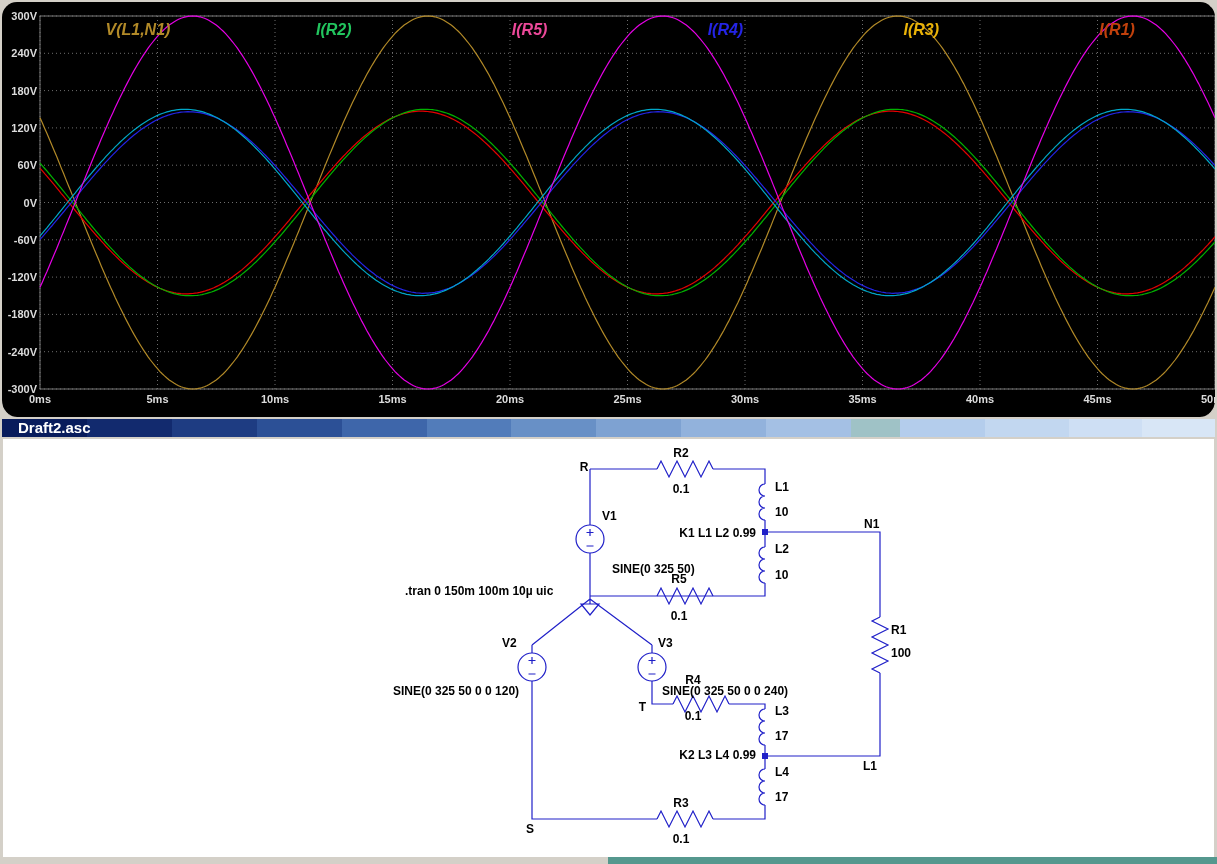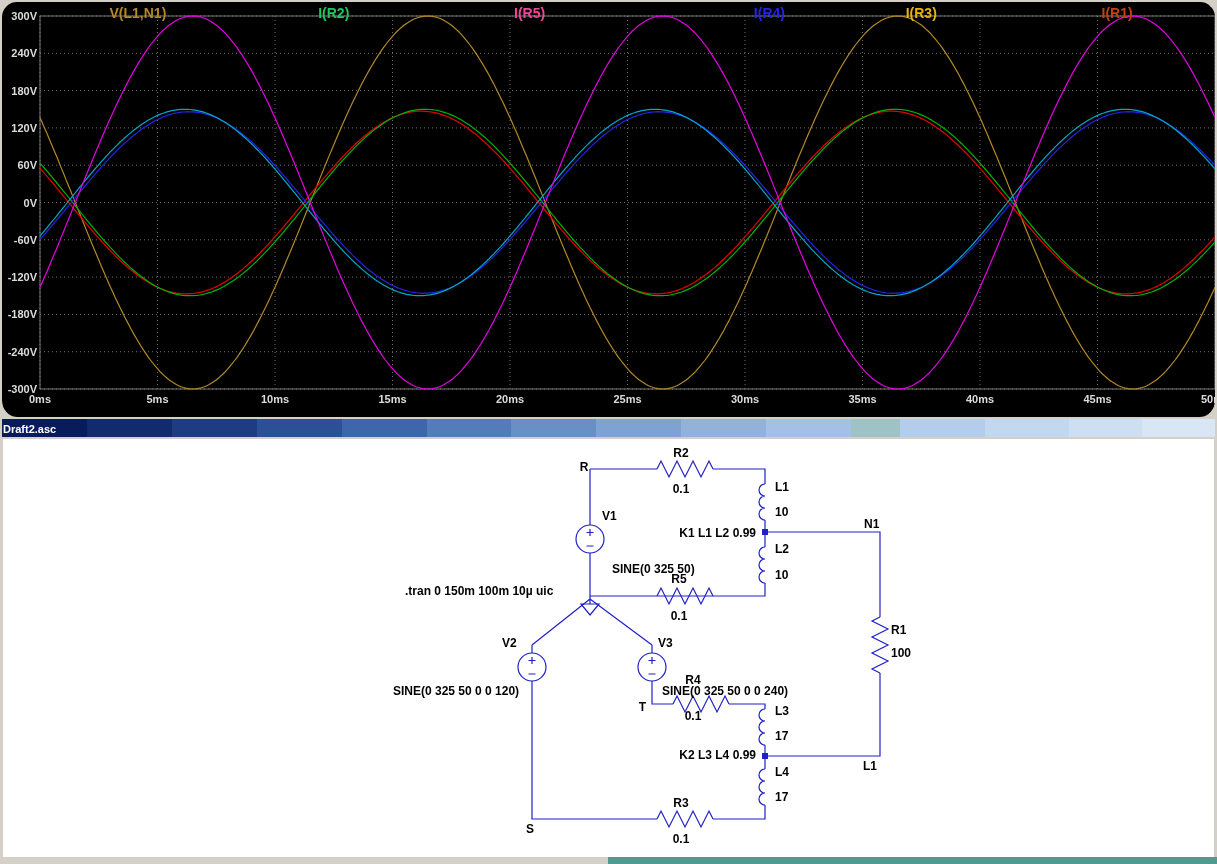--- a/index.html
+++ b/index.html
@@ -9,38 +9,38 @@
   }
   
   .plot-panel{
     position:absolute;left:0;top:0;width:1217px;height:417px;
     background:#000;box-sizing:border-box;
     border-left:2px solid #d4d0c8;border-top:2px solid #d4d0c8;border-right:2px solid #d4d0c8;border-radius:17px;
   }
   #plot-svg{position:absolute;left:0;top:0;display:block}
   #legend{position:absolute;left:0;top:0;width:100%;height:20px}
   .legend-label{
-    position:absolute;top:3px;transform:translateX(-50%);
-    font-size:14px;font-weight:bold;white-space:nowrap;cursor:default;
+    position:absolute;top:19px;transform:translateX(-50%);
+    font-size:16px;font-weight:bold;white-space:nowrap;cursor:default;font-style:italic;
   }
   .grid{stroke:#6e6e6e;stroke-width:1;stroke-dasharray:1 3}
   .plot-border{fill:none;stroke:#787878;stroke-width:1}
   .ylab,.xlab{fill:#dcdcdc;font-size:11px;font-weight:bold;font-family:"Liberation Sans",sans-serif}
   
   .titlebar{
     position:absolute;left:2px;top:419px;width:1213px;height:18px;
     background:linear-gradient(90deg,
       #081c5c 0%,#081c5c 7%,#122a6e 7%,#122a6e 14%,#1e3c82 14%,#1e3c82 21%,
       #2c5096 21%,#2c5096 28%,#3e66aa 28%,#3e66aa 35%,#527cba 35%,#527cba 42%,
       #6890c6 42%,#6890c6 49%,#7ea2d2 49%,#7ea2d2 56%,#92b2dc 56%,#92b2dc 63%,
       #a4c0e4 63%,#a4c0e4 70%,#9fc2c6 70%,#9fc2c6 74%,#b4cdec 74%,#b4cdec 81%,
       #c2d7f0 81%,#c2d7f0 88%,#cedff4 88%,#cedff4 94%,#d8e6f6 94%,#d8e6f6 100%);
   }
   .titlebar .title-text{
-    color:#ffffff;font-size:11px;font-weight:bold;line-height:18px;margin-left:1px;
+    color:#ffffff;font-size:15px;font-weight:bold;line-height:18px;margin-left:16px;
     white-space:nowrap;display:inline-block;
   }
   
   .schematic{
     position:absolute;left:0;top:439px;width:1217px;height:418px;
     background:#ffffff;box-sizing:border-box;
     border-left:3px solid #d4d0c8;border-right:3px solid #d4d0c8;
   }
   #schem-svg{display:block}
   .schem-text{fill:#000;font-size:12px;font-weight:bold;font-family:"Liberation Sans",sans-serif}
@@ -105,21 +105,21 @@
       <polyline points="38.0,166.3 40.4,168.9 42.7,171.7 45.1,174.4 47.4,177.2 49.8,179.9 52.1,182.7 54.5,185.6 56.8,188.4 59.1,191.3 61.5,194.1 63.8,197.0 66.2,199.9 68.6,202.7 70.9,205.6 73.3,208.5 75.6,211.3 78.0,214.2 80.3,217.0 82.7,219.8 85.0,222.6 87.4,225.4 89.7,228.1 92.1,230.9 94.4,233.5 96.8,236.2 99.1,238.8 101.5,241.4 103.8,244.0 106.2,246.5 108.5,248.9 110.9,251.3 113.2,253.7 115.6,256.0 117.9,258.3 120.3,260.5 122.6,262.6 125.0,264.7 127.3,266.7 129.7,268.6 132.0,270.5 134.4,272.3 136.7,274.1 139.1,275.7 141.4,277.3 143.8,278.8 146.1,280.3 148.4,281.6 150.8,282.9 153.1,284.1 155.5,285.2 157.8,286.3 160.2,287.2 162.5,288.1 164.9,288.9 167.2,289.5 169.6,290.1 171.9,290.7 174.3,291.1 176.6,291.4 179.0,291.7 181.3,291.8 183.7,291.9 186.0,291.9 188.4,291.7 190.7,291.5 193.1,291.2 195.4,290.9 197.8,290.4 200.1,289.8 202.5,289.2 204.8,288.4 207.2,287.6 209.5,286.7 211.9,285.7 214.2,284.6 216.6,283.5 218.9,282.2 221.3,280.9 223.6,279.5 226.0,278.0 228.3,276.4 230.7,274.8 233.0,273.1 235.4,271.3 237.7,269.5 240.1,267.6 242.4,265.6 244.8,263.5 247.1,261.4 249.5,259.2 251.8,257.0 254.2,254.7 256.5,252.4 258.9,250.0 261.2,247.6 263.6,245.1 265.9,242.6 268.3,240.0 270.6,237.4 273.0,234.7 275.3,232.1 277.7,229.3 280.0,226.6 282.4,223.8 284.7,221.1 287.1,218.3 289.4,215.4 291.8,212.6 294.1,209.7 296.5,206.9 298.8,204.0 301.2,201.1 303.5,198.3 305.9,195.4 308.2,192.5 310.6,189.7 312.9,186.8 315.3,184.0 317.6,181.2 320.0,178.4 322.3,175.6 324.7,172.9 327.0,170.1 329.4,167.5 331.7,164.8 334.1,162.2 336.4,159.6 338.8,157.0 341.1,154.5 343.5,152.1 345.8,149.7 348.2,147.3 350.5,145.0 352.9,142.7 355.2,140.5 357.6,138.4 359.9,136.3 362.3,134.3 364.6,132.4 367.0,130.5 369.3,128.7 371.7,126.9 374.0,125.3 376.4,123.7 378.7,122.2 381.1,120.7 383.4,119.4 385.8,118.1 388.1,116.9 390.5,115.8 392.8,114.7 395.2,113.8 397.5,112.9 399.9,112.1 402.2,111.5 404.6,110.9 406.9,110.3 409.3,109.9 411.6,109.6 414.0,109.3 416.3,109.2 418.7,109.1 421.0,109.1 423.4,109.3 425.7,109.5 428.1,109.8 430.4,110.1 432.8,110.6 435.1,111.2 437.5,111.8 439.8,112.6 442.2,113.4 444.5,114.3 446.9,115.3 449.2,116.4 451.6,117.5 453.9,118.8 456.3,120.1 458.6,121.5 461.0,123.0 463.3,124.6 465.7,126.2 468.0,127.9 470.4,129.7 472.7,131.5 475.1,133.4 477.4,135.4 479.8,137.5 482.1,139.6 484.5,141.8 486.9,144.0 489.2,146.3 491.6,148.6 493.9,151.0 496.3,153.4 498.6,155.9 501.0,158.4 503.3,161.0 505.7,163.6 508.0,166.3 510.4,168.9 512.7,171.7 515.1,174.4 517.4,177.2 519.8,179.9 522.1,182.7 524.5,185.6 526.8,188.4 529.2,191.3 531.5,194.1 533.9,197.0 536.2,199.9 538.6,202.7 540.9,205.6 543.3,208.5 545.6,211.3 548.0,214.2 550.3,217.0 552.7,219.8 555.0,222.6 557.4,225.4 559.7,228.1 562.1,230.9 564.4,233.5 566.8,236.2 569.1,238.8 571.5,241.4 573.8,244.0 576.2,246.5 578.5,248.9 580.9,251.3 583.2,253.7 585.6,256.0 587.9,258.3 590.3,260.5 592.6,262.6 595.0,264.7 597.3,266.7 599.7,268.6 602.0,270.5 604.4,272.3 606.7,274.1 609.1,275.7 611.4,277.3 613.8,278.8 616.1,280.3 618.5,281.6 620.8,282.9 623.2,284.1 625.5,285.2 627.9,286.3 630.2,287.2 632.6,288.1 634.9,288.9 637.3,289.5 639.6,290.1 642.0,290.7 644.3,291.1 646.7,291.4 649.0,291.7 651.4,291.8 653.7,291.9 656.1,291.9 658.4,291.7 660.8,291.5 663.1,291.2 665.5,290.9 667.8,290.4 670.2,289.8 672.5,289.2 674.9,288.4 677.2,287.6 679.6,286.7 681.9,285.7 684.3,284.6 686.6,283.5 689.0,282.2 691.3,280.9 693.7,279.5 696.0,278.0 698.4,276.4 700.7,274.8 703.1,273.1 705.4,271.3 707.8,269.5 710.1,267.6 712.5,265.6 714.8,263.5 717.2,261.4 719.5,259.2 721.9,257.0 724.2,254.7 726.6,252.4 728.9,250.0 731.3,247.6 733.6,245.1 736.0,242.6 738.3,240.0 740.7,237.4 743.0,234.7 745.4,232.1 747.7,229.3 750.1,226.6 752.4,223.8 754.8,221.1 757.1,218.3 759.5,215.4 761.8,212.6 764.2,209.7 766.5,206.9 768.9,204.0 771.2,201.1 773.6,198.3 775.9,195.4 778.3,192.5 780.6,189.7 783.0,186.8 785.3,184.0 787.7,181.2 790.0,178.4 792.4,175.6 794.7,172.9 797.1,170.1 799.4,167.5 801.8,164.8 804.1,162.2 806.5,159.6 808.8,157.0 811.2,154.5 813.5,152.1 815.9,149.7 818.2,147.3 820.6,145.0 822.9,142.7 825.3,140.5 827.6,138.4 830.0,136.3 832.3,134.3 834.7,132.4 837.0,130.5 839.4,128.7 841.7,126.9 844.1,125.3 846.4,123.7 848.8,122.2 851.1,120.7 853.5,119.4 855.8,118.1 858.2,116.9 860.5,115.8 862.9,114.7 865.2,113.8 867.6,112.9 869.9,112.1 872.3,111.5 874.6,110.9 877.0,110.3 879.3,109.9 881.7,109.6 884.0,109.3 886.4,109.2 888.7,109.1 891.1,109.1 893.4,109.3 895.8,109.5 898.1,109.8 900.5,110.1 902.8,110.6 905.2,111.2 907.5,111.8 909.9,112.6 912.2,113.4 914.6,114.3 916.9,115.3 919.3,116.4 921.6,117.5 924.0,118.8 926.3,120.1 928.7,121.5 931.0,123.0 933.4,124.6 935.7,126.2 938.1,127.9 940.4,129.7 942.8,131.5 945.1,133.4 947.5,135.4 949.8,137.5 952.2,139.6 954.5,141.8 956.9,144.0 959.2,146.3 961.6,148.6 963.9,151.0 966.3,153.4 968.6,155.9 971.0,158.4 973.3,161.0 975.7,163.6 978.0,166.3 980.4,168.9 982.7,171.7 985.1,174.4 987.4,177.2 989.8,179.9 992.1,182.7 994.5,185.6 996.8,188.4 999.2,191.3 1001.5,194.1 1003.9,197.0 1006.2,199.9 1008.6,202.7 1010.9,205.6 1013.3,208.5 1015.6,211.3 1018.0,214.2 1020.3,217.0 1022.7,219.8 1025.0,222.6 1027.4,225.4 1029.7,228.1 1032.1,230.9 1034.4,233.5 1036.8,236.2 1039.1,238.8 1041.5,241.4 1043.8,244.0 1046.2,246.5 1048.5,248.9 1050.9,251.3 1053.2,253.7 1055.6,256.0 1057.9,258.3 1060.3,260.5 1062.6,262.6 1065.0,264.7 1067.3,266.7 1069.7,268.6 1072.0,270.5 1074.4,272.3 1076.7,274.1 1079.1,275.7 1081.4,277.3 1083.8,278.8 1086.1,280.3 1088.5,281.6 1090.8,282.9 1093.2,284.1 1095.5,285.2 1097.9,286.3 1100.2,287.2 1102.6,288.1 1104.9,288.9 1107.3,289.5 1109.6,290.1 1112.0,290.7 1114.3,291.1 1116.7,291.4 1119.0,291.7 1121.4,291.8 1123.7,291.9 1126.1,291.9 1128.4,291.7 1130.8,291.5 1133.1,291.2 1135.5,290.9 1137.8,290.4 1140.2,289.8 1142.5,289.2 1144.9,288.4 1147.2,287.6 1149.6,286.7 1151.9,285.7 1154.3,284.6 1156.6,283.5 1159.0,282.2 1161.3,280.9 1163.7,279.5 1166.0,278.0 1168.4,276.4 1170.7,274.8 1173.1,273.1 1175.4,271.3 1177.8,269.5 1180.1,267.6 1182.5,265.6 1184.8,263.5 1187.2,261.4 1189.5,259.2 1191.9,257.0 1194.2,254.7 1196.6,252.4 1198.9,250.0 1201.3,247.6 1203.6,245.1 1206.0,242.6 1208.3,240.0 1210.7,237.4 1213.0,234.7" fill="none" stroke="#e60000" stroke-width="1.2"></polyline>
       <polyline points="38.0,161.1 40.4,163.8 42.7,166.5 45.1,169.2 47.4,172.0 49.8,174.8 52.1,177.6 54.5,180.5 56.8,183.3 59.1,186.2 61.5,189.1 63.8,192.0 66.2,195.0 68.6,197.9 70.9,200.8 73.3,203.8 75.6,206.7 78.0,209.6 80.3,212.5 82.7,215.4 85.0,218.3 87.4,221.2 89.7,224.0 92.1,226.8 94.4,229.6 96.8,232.4 99.1,235.1 101.5,237.8 103.8,240.5 106.2,243.1 108.5,245.7 110.9,248.2 113.2,250.7 115.6,253.2 117.9,255.6 120.3,257.9 122.6,260.2 125.0,262.4 127.3,264.6 129.7,266.7 132.0,268.7 134.4,270.7 136.7,272.6 139.1,274.4 141.4,276.1 143.8,277.8 146.1,279.4 148.4,280.9 150.8,282.4 153.1,283.7 155.5,285.0 157.8,286.2 160.2,287.3 162.5,288.3 164.9,289.3 167.2,290.1 169.6,290.9 171.9,291.6 174.3,292.2 176.6,292.7 179.0,293.1 181.3,293.4 183.7,293.6 186.0,293.7 188.4,293.7 190.7,293.7 193.1,293.5 195.4,293.3 197.8,293.0 200.1,292.6 202.5,292.0 204.8,291.4 207.2,290.7 209.5,290.0 211.9,289.1 214.2,288.1 216.6,287.1 218.9,286.0 221.3,284.7 223.6,283.4 226.0,282.1 228.3,280.6 230.7,279.1 233.0,277.4 235.4,275.7 237.7,274.0 240.1,272.1 242.4,270.2 244.8,268.3 247.1,266.2 249.5,264.1 251.8,261.9 254.2,259.7 256.5,257.4 258.9,255.0 261.2,252.6 263.6,250.2 265.9,247.7 268.3,245.1 270.6,242.5 273.0,239.9 275.3,237.2 277.7,234.5 280.0,231.8 282.4,229.0 284.7,226.2 287.1,223.4 289.4,220.5 291.8,217.7 294.1,214.8 296.5,211.9 298.8,209.0 301.2,206.0 303.5,203.1 305.9,200.2 308.2,197.2 310.6,194.3 312.9,191.4 315.3,188.5 317.6,185.6 320.0,182.7 322.3,179.8 324.7,177.0 327.0,174.2 329.4,171.4 331.7,168.6 334.1,165.9 336.4,163.2 338.8,160.5 341.1,157.9 343.5,155.3 345.8,152.8 348.2,150.3 350.5,147.8 352.9,145.4 355.2,143.1 357.6,140.8 359.9,138.6 362.3,136.4 364.6,134.3 367.0,132.3 369.3,130.3 371.7,128.4 374.0,126.6 376.4,124.9 378.7,123.2 381.1,121.6 383.4,120.1 385.8,118.6 388.1,117.3 390.5,116.0 392.8,114.8 395.2,113.7 397.5,112.7 399.9,111.7 402.2,110.9 404.6,110.1 406.9,109.4 409.3,108.8 411.6,108.3 414.0,107.9 416.3,107.6 418.7,107.4 421.0,107.3 423.4,107.3 425.7,107.3 428.1,107.5 430.4,107.7 432.8,108.0 435.1,108.4 437.5,109.0 439.8,109.6 442.2,110.3 444.5,111.0 446.9,111.9 449.2,112.9 451.6,113.9 453.9,115.0 456.3,116.3 458.6,117.6 461.0,118.9 463.3,120.4 465.7,121.9 468.0,123.6 470.4,125.3 472.7,127.0 475.1,128.9 477.4,130.8 479.8,132.7 482.1,134.8 484.5,136.9 486.9,139.1 489.2,141.3 491.6,143.6 493.9,146.0 496.3,148.4 498.6,150.8 501.0,153.3 503.3,155.9 505.7,158.5 508.0,161.1 510.4,163.8 512.7,166.5 515.1,169.2 517.4,172.0 519.8,174.8 522.1,177.6 524.5,180.5 526.8,183.3 529.2,186.2 531.5,189.1 533.9,192.0 536.2,195.0 538.6,197.9 540.9,200.8 543.3,203.8 545.6,206.7 548.0,209.6 550.3,212.5 552.7,215.4 555.0,218.3 557.4,221.2 559.7,224.0 562.1,226.8 564.4,229.6 566.8,232.4 569.1,235.1 571.5,237.8 573.8,240.5 576.2,243.1 578.5,245.7 580.9,248.2 583.2,250.7 585.6,253.2 587.9,255.6 590.3,257.9 592.6,260.2 595.0,262.4 597.3,264.6 599.7,266.7 602.0,268.7 604.4,270.7 606.7,272.6 609.1,274.4 611.4,276.1 613.8,277.8 616.1,279.4 618.5,280.9 620.8,282.4 623.2,283.7 625.5,285.0 627.9,286.2 630.2,287.3 632.6,288.3 634.9,289.3 637.3,290.1 639.6,290.9 642.0,291.6 644.3,292.2 646.7,292.7 649.0,293.1 651.4,293.4 653.7,293.6 656.1,293.7 658.4,293.7 660.8,293.7 663.1,293.5 665.5,293.3 667.8,293.0 670.2,292.6 672.5,292.0 674.9,291.4 677.2,290.7 679.6,290.0 681.9,289.1 684.3,288.1 686.6,287.1 689.0,286.0 691.3,284.7 693.7,283.4 696.0,282.1 698.4,280.6 700.7,279.1 703.1,277.4 705.4,275.7 707.8,274.0 710.1,272.1 712.5,270.2 714.8,268.3 717.2,266.2 719.5,264.1 721.9,261.9 724.2,259.7 726.6,257.4 728.9,255.0 731.3,252.6 733.6,250.2 736.0,247.7 738.3,245.1 740.7,242.5 743.0,239.9 745.4,237.2 747.7,234.5 750.1,231.8 752.4,229.0 754.8,226.2 757.1,223.4 759.5,220.5 761.8,217.7 764.2,214.8 766.5,211.9 768.9,209.0 771.2,206.0 773.6,203.1 775.9,200.2 778.3,197.2 780.6,194.3 783.0,191.4 785.3,188.5 787.7,185.6 790.0,182.7 792.4,179.8 794.7,177.0 797.1,174.2 799.4,171.4 801.8,168.6 804.1,165.9 806.5,163.2 808.8,160.5 811.2,157.9 813.5,155.3 815.9,152.8 818.2,150.3 820.6,147.8 822.9,145.4 825.3,143.1 827.6,140.8 830.0,138.6 832.3,136.4 834.7,134.3 837.0,132.3 839.4,130.3 841.7,128.4 844.1,126.6 846.4,124.9 848.8,123.2 851.1,121.6 853.5,120.1 855.8,118.6 858.2,117.3 860.5,116.0 862.9,114.8 865.2,113.7 867.6,112.7 869.9,111.7 872.3,110.9 874.6,110.1 877.0,109.4 879.3,108.8 881.7,108.3 884.0,107.9 886.4,107.6 888.7,107.4 891.1,107.3 893.4,107.3 895.8,107.3 898.1,107.5 900.5,107.7 902.8,108.0 905.2,108.4 907.5,109.0 909.9,109.6 912.2,110.3 914.6,111.0 916.9,111.9 919.3,112.9 921.6,113.9 924.0,115.0 926.3,116.3 928.7,117.6 931.0,118.9 933.4,120.4 935.7,121.9 938.1,123.6 940.4,125.3 942.8,127.0 945.1,128.9 947.5,130.8 949.8,132.7 952.2,134.8 954.5,136.9 956.9,139.1 959.2,141.3 961.6,143.6 963.9,146.0 966.3,148.4 968.6,150.8 971.0,153.3 973.3,155.9 975.7,158.5 978.0,161.1 980.4,163.8 982.7,166.5 985.1,169.2 987.4,172.0 989.8,174.8 992.1,177.6 994.5,180.5 996.8,183.3 999.2,186.2 1001.5,189.1 1003.9,192.0 1006.2,195.0 1008.6,197.9 1010.9,200.8 1013.3,203.8 1015.6,206.7 1018.0,209.6 1020.3,212.5 1022.7,215.4 1025.0,218.3 1027.4,221.2 1029.7,224.0 1032.1,226.8 1034.4,229.6 1036.8,232.4 1039.1,235.1 1041.5,237.8 1043.8,240.5 1046.2,243.1 1048.5,245.7 1050.9,248.2 1053.2,250.7 1055.6,253.2 1057.9,255.6 1060.3,257.9 1062.6,260.2 1065.0,262.4 1067.3,264.6 1069.7,266.7 1072.0,268.7 1074.4,270.7 1076.7,272.6 1079.1,274.4 1081.4,276.1 1083.8,277.8 1086.1,279.4 1088.5,280.9 1090.8,282.4 1093.2,283.7 1095.5,285.0 1097.9,286.2 1100.2,287.3 1102.6,288.3 1104.9,289.3 1107.3,290.1 1109.6,290.9 1112.0,291.6 1114.3,292.2 1116.7,292.7 1119.0,293.1 1121.4,293.4 1123.7,293.6 1126.1,293.7 1128.4,293.7 1130.8,293.7 1133.1,293.5 1135.5,293.3 1137.8,293.0 1140.2,292.6 1142.5,292.0 1144.9,291.4 1147.2,290.7 1149.6,290.0 1151.9,289.1 1154.3,288.1 1156.6,287.1 1159.0,286.0 1161.3,284.7 1163.7,283.4 1166.0,282.1 1168.4,280.6 1170.7,279.1 1173.1,277.4 1175.4,275.7 1177.8,274.0 1180.1,272.1 1182.5,270.2 1184.8,268.3 1187.2,266.2 1189.5,264.1 1191.9,261.9 1194.2,259.7 1196.6,257.4 1198.9,255.0 1201.3,252.6 1203.6,250.2 1206.0,247.7 1208.3,245.1 1210.7,242.5 1213.0,239.9" fill="none" stroke="#00b200" stroke-width="1.2"></polyline>
       <polyline points="38.0,237.4 40.4,234.8 42.7,232.1 45.1,229.4 47.4,226.7 49.8,224.0 52.1,221.2 54.5,218.4 56.8,215.6 59.1,212.8 61.5,210.0 63.8,207.1 66.2,204.3 68.6,201.5 70.9,198.6 73.3,195.7 75.6,192.9 78.0,190.1 80.3,187.2 82.7,184.4 85.0,181.6 87.4,178.8 89.7,176.1 92.1,173.4 94.4,170.7 96.8,168.0 99.1,165.3 101.5,162.7 103.8,160.1 106.2,157.6 108.5,155.1 110.9,152.7 113.2,150.3 115.6,147.9 117.9,145.6 120.3,143.4 122.6,141.2 125.0,139.1 127.3,137.0 129.7,135.0 132.0,133.0 134.4,131.2 136.7,129.4 139.1,127.6 141.4,126.0 143.8,124.4 146.1,122.9 148.4,121.4 150.8,120.1 153.1,118.8 155.5,117.6 157.8,116.5 160.2,115.4 162.5,114.5 164.9,113.6 167.2,112.8 169.6,112.1 171.9,111.5 174.3,111.0 176.6,110.6 179.0,110.2 181.3,110.0 183.7,109.8 186.0,109.7 188.4,109.8 190.7,109.9 193.1,110.1 195.4,110.3 197.8,110.7 200.1,111.2 202.5,111.7 204.8,112.4 207.2,113.1 209.5,113.9 211.9,114.8 214.2,115.8 216.6,116.8 218.9,118.0 221.3,119.2 223.6,120.5 226.0,121.9 228.3,123.4 230.7,124.9 233.0,126.5 235.4,128.2 237.7,130.0 240.1,131.8 242.4,133.7 244.8,135.7 247.1,137.7 249.5,139.8 251.8,141.9 254.2,144.1 256.5,146.4 258.9,148.7 261.2,151.1 263.6,153.5 265.9,155.9 268.3,158.4 270.6,161.0 273.0,163.6 275.3,166.2 277.7,168.9 280.0,171.6 282.4,174.3 284.7,177.0 287.1,179.8 289.4,182.6 291.8,185.4 294.1,188.2 296.5,191.0 298.8,193.9 301.2,196.7 303.5,199.5 305.9,202.4 308.2,205.3 310.6,208.1 312.9,210.9 315.3,213.8 317.6,216.6 320.0,219.4 322.3,222.2 324.7,224.9 327.0,227.6 329.4,230.3 331.7,233.0 334.1,235.7 336.4,238.3 338.8,240.9 341.1,243.4 343.5,245.9 345.8,248.3 348.2,250.7 350.5,253.1 352.9,255.4 355.2,257.6 357.6,259.8 359.9,261.9 362.3,264.0 364.6,266.0 367.0,268.0 369.3,269.8 371.7,271.6 374.0,273.4 376.4,275.0 378.7,276.6 381.1,278.1 383.4,279.6 385.8,280.9 388.1,282.2 390.5,283.4 392.8,284.5 395.2,285.6 397.5,286.5 399.9,287.4 402.2,288.2 404.6,288.9 406.9,289.5 409.3,290.0 411.6,290.4 414.0,290.8 416.3,291.0 418.7,291.2 421.0,291.3 423.4,291.2 425.7,291.1 428.1,290.9 430.4,290.7 432.8,290.3 435.1,289.8 437.5,289.3 439.8,288.6 442.2,287.9 444.5,287.1 446.9,286.2 449.2,285.2 451.6,284.2 453.9,283.0 456.3,281.8 458.6,280.5 461.0,279.1 463.3,277.6 465.7,276.1 468.0,274.5 470.4,272.8 472.7,271.0 475.1,269.2 477.4,267.3 479.8,265.3 482.1,263.3 484.5,261.2 486.9,259.1 489.2,256.9 491.6,254.6 493.9,252.3 496.3,249.9 498.6,247.5 501.0,245.1 503.3,242.6 505.7,240.0 508.0,237.4 510.4,234.8 512.7,232.1 515.1,229.4 517.4,226.7 519.8,224.0 522.1,221.2 524.5,218.4 526.8,215.6 529.2,212.8 531.5,210.0 533.9,207.1 536.2,204.3 538.6,201.5 540.9,198.6 543.3,195.7 545.6,192.9 548.0,190.1 550.3,187.2 552.7,184.4 555.0,181.6 557.4,178.8 559.7,176.1 562.1,173.4 564.4,170.7 566.8,168.0 569.1,165.3 571.5,162.7 573.8,160.1 576.2,157.6 578.5,155.1 580.9,152.7 583.2,150.3 585.6,147.9 587.9,145.6 590.3,143.4 592.6,141.2 595.0,139.1 597.3,137.0 599.7,135.0 602.0,133.0 604.4,131.2 606.7,129.4 609.1,127.6 611.4,126.0 613.8,124.4 616.1,122.9 618.5,121.4 620.8,120.1 623.2,118.8 625.5,117.6 627.9,116.5 630.2,115.4 632.6,114.5 634.9,113.6 637.3,112.8 639.6,112.1 642.0,111.5 644.3,111.0 646.7,110.6 649.0,110.2 651.4,110.0 653.7,109.8 656.1,109.7 658.4,109.8 660.8,109.9 663.1,110.1 665.5,110.3 667.8,110.7 670.2,111.2 672.5,111.7 674.9,112.4 677.2,113.1 679.6,113.9 681.9,114.8 684.3,115.8 686.6,116.8 689.0,118.0 691.3,119.2 693.7,120.5 696.0,121.9 698.4,123.4 700.7,124.9 703.1,126.5 705.4,128.2 707.8,130.0 710.1,131.8 712.5,133.7 714.8,135.7 717.2,137.7 719.5,139.8 721.9,141.9 724.2,144.1 726.6,146.4 728.9,148.7 731.3,151.1 733.6,153.5 736.0,155.9 738.3,158.4 740.7,161.0 743.0,163.6 745.4,166.2 747.7,168.9 750.1,171.6 752.4,174.3 754.8,177.0 757.1,179.8 759.5,182.6 761.8,185.4 764.2,188.2 766.5,191.0 768.9,193.9 771.2,196.7 773.6,199.5 775.9,202.4 778.3,205.3 780.6,208.1 783.0,210.9 785.3,213.8 787.7,216.6 790.0,219.4 792.4,222.2 794.7,224.9 797.1,227.6 799.4,230.3 801.8,233.0 804.1,235.7 806.5,238.3 808.8,240.9 811.2,243.4 813.5,245.9 815.9,248.3 818.2,250.7 820.6,253.1 822.9,255.4 825.3,257.6 827.6,259.8 830.0,261.9 832.3,264.0 834.7,266.0 837.0,268.0 839.4,269.8 841.7,271.6 844.1,273.4 846.4,275.0 848.8,276.6 851.1,278.1 853.5,279.6 855.8,280.9 858.2,282.2 860.5,283.4 862.9,284.5 865.2,285.6 867.6,286.5 869.9,287.4 872.3,288.2 874.6,288.9 877.0,289.5 879.3,290.0 881.7,290.4 884.0,290.8 886.4,291.0 888.7,291.2 891.1,291.3 893.4,291.2 895.8,291.1 898.1,290.9 900.5,290.7 902.8,290.3 905.2,289.8 907.5,289.3 909.9,288.6 912.2,287.9 914.6,287.1 916.9,286.2 919.3,285.2 921.6,284.2 924.0,283.0 926.3,281.8 928.7,280.5 931.0,279.1 933.4,277.6 935.7,276.1 938.1,274.5 940.4,272.8 942.8,271.0 945.1,269.2 947.5,267.3 949.8,265.3 952.2,263.3 954.5,261.2 956.9,259.1 959.2,256.9 961.6,254.6 963.9,252.3 966.3,249.9 968.6,247.5 971.0,245.1 973.3,242.6 975.7,240.0 978.0,237.4 980.4,234.8 982.7,232.1 985.1,229.4 987.4,226.7 989.8,224.0 992.1,221.2 994.5,218.4 996.8,215.6 999.2,212.8 1001.5,210.0 1003.9,207.1 1006.2,204.3 1008.6,201.5 1010.9,198.6 1013.3,195.7 1015.6,192.9 1018.0,190.1 1020.3,187.2 1022.7,184.4 1025.0,181.6 1027.4,178.8 1029.7,176.1 1032.1,173.4 1034.4,170.7 1036.8,168.0 1039.1,165.3 1041.5,162.7 1043.8,160.1 1046.2,157.6 1048.5,155.1 1050.9,152.7 1053.2,150.3 1055.6,147.9 1057.9,145.6 1060.3,143.4 1062.6,141.2 1065.0,139.1 1067.3,137.0 1069.7,135.0 1072.0,133.0 1074.4,131.2 1076.7,129.4 1079.1,127.6 1081.4,126.0 1083.8,124.4 1086.1,122.9 1088.5,121.4 1090.8,120.1 1093.2,118.8 1095.5,117.6 1097.9,116.5 1100.2,115.4 1102.6,114.5 1104.9,113.6 1107.3,112.8 1109.6,112.1 1112.0,111.5 1114.3,111.0 1116.7,110.6 1119.0,110.2 1121.4,110.0 1123.7,109.8 1126.1,109.7 1128.4,109.8 1130.8,109.9 1133.1,110.1 1135.5,110.3 1137.8,110.7 1140.2,111.2 1142.5,111.7 1144.9,112.4 1147.2,113.1 1149.6,113.9 1151.9,114.8 1154.3,115.8 1156.6,116.8 1159.0,118.0 1161.3,119.2 1163.7,120.5 1166.0,121.9 1168.4,123.4 1170.7,124.9 1173.1,126.5 1175.4,128.2 1177.8,130.0 1180.1,131.8 1182.5,133.7 1184.8,135.7 1187.2,137.7 1189.5,139.8 1191.9,141.9 1194.2,144.1 1196.6,146.4 1198.9,148.7 1201.3,151.1 1203.6,153.5 1206.0,155.9 1208.3,158.4 1210.7,161.0 1213.0,163.6" fill="none" stroke="#2424e6" stroke-width="1.2"></polyline>
       <polyline points="38.0,233.9 40.4,231.2 42.7,228.4 45.1,225.6 47.4,222.7 49.8,219.9 52.1,217.0 54.5,214.1 56.8,211.2 59.1,208.3 61.5,205.4 63.8,202.5 66.2,199.5 68.6,196.6 70.9,193.7 73.3,190.8 75.6,187.8 78.0,184.9 80.3,182.1 82.7,179.2 85.0,176.4 87.4,173.5 89.7,170.8 92.1,168.0 94.4,165.3 96.8,162.6 99.1,159.9 101.5,157.3 103.8,154.7 106.2,152.2 108.5,149.7 110.9,147.3 113.2,144.9 115.6,142.6 117.9,140.3 120.3,138.1 122.6,136.0 125.0,133.9 127.3,131.9 129.7,129.9 132.0,128.0 134.4,126.2 136.7,124.5 139.1,122.8 141.4,121.2 143.8,119.7 146.1,118.3 148.4,117.0 150.8,115.7 153.1,114.5 155.5,113.4 157.8,112.4 160.2,111.5 162.5,110.7 164.9,109.9 167.2,109.3 169.6,108.7 171.9,108.3 174.3,107.9 176.6,107.6 179.0,107.4 181.3,107.3 183.7,107.3 186.0,107.3 188.4,107.5 190.7,107.8 193.1,108.1 195.4,108.6 197.8,109.1 200.1,109.7 202.5,110.4 204.8,111.2 207.2,112.1 209.5,113.1 211.9,114.2 214.2,115.3 216.6,116.5 218.9,117.9 221.3,119.3 223.6,120.7 226.0,122.3 228.3,123.9 230.7,125.6 233.0,127.4 235.4,129.3 237.7,131.2 240.1,133.2 242.4,135.3 244.8,137.4 247.1,139.6 249.5,141.8 251.8,144.1 254.2,146.5 256.5,148.9 258.9,151.4 261.2,153.9 263.6,156.4 265.9,159.0 268.3,161.7 270.6,164.4 273.0,167.1 275.3,169.8 277.7,172.6 280.0,175.4 282.4,178.3 284.7,181.1 287.1,184.0 289.4,186.9 291.8,189.8 294.1,192.7 296.5,195.6 298.8,198.5 301.2,201.5 303.5,204.4 305.9,207.3 308.2,210.2 310.6,213.2 312.9,216.1 315.3,218.9 317.6,221.8 320.0,224.6 322.3,227.5 324.7,230.2 327.0,233.0 329.4,235.7 331.7,238.4 334.1,241.1 336.4,243.7 338.8,246.3 341.1,248.8 343.5,251.3 345.8,253.7 348.2,256.1 350.5,258.4 352.9,260.7 355.2,262.9 357.6,265.0 359.9,267.1 362.3,269.1 364.6,271.1 367.0,273.0 369.3,274.8 371.7,276.5 374.0,278.2 376.4,279.8 378.7,281.3 381.1,282.7 383.4,284.0 385.8,285.3 388.1,286.5 390.5,287.6 392.8,288.6 395.2,289.5 397.5,290.3 399.9,291.1 402.2,291.7 404.6,292.3 406.9,292.7 409.3,293.1 411.6,293.4 414.0,293.6 416.3,293.7 418.7,293.7 421.0,293.7 423.4,293.5 425.7,293.2 428.1,292.9 430.4,292.4 432.8,291.9 435.1,291.3 437.5,290.6 439.8,289.8 442.2,288.9 444.5,287.9 446.9,286.8 449.2,285.7 451.6,284.5 453.9,283.1 456.3,281.7 458.6,280.3 461.0,278.7 463.3,277.1 465.7,275.4 468.0,273.6 470.4,271.7 472.7,269.8 475.1,267.8 477.4,265.7 479.8,263.6 482.1,261.4 484.5,259.2 486.9,256.9 489.2,254.5 491.6,252.1 493.9,249.6 496.3,247.1 498.6,244.6 501.0,242.0 503.3,239.3 505.7,236.6 508.0,233.9 510.4,231.2 512.7,228.4 515.1,225.6 517.4,222.7 519.8,219.9 522.1,217.0 524.5,214.1 526.8,211.2 529.2,208.3 531.5,205.4 533.9,202.5 536.2,199.5 538.6,196.6 540.9,193.7 543.3,190.8 545.6,187.8 548.0,184.9 550.3,182.1 552.7,179.2 555.0,176.4 557.4,173.5 559.7,170.8 562.1,168.0 564.4,165.3 566.8,162.6 569.1,159.9 571.5,157.3 573.8,154.7 576.2,152.2 578.5,149.7 580.9,147.3 583.2,144.9 585.6,142.6 587.9,140.3 590.3,138.1 592.6,136.0 595.0,133.9 597.3,131.9 599.7,129.9 602.0,128.0 604.4,126.2 606.7,124.5 609.1,122.8 611.4,121.2 613.8,119.7 616.1,118.3 618.5,117.0 620.8,115.7 623.2,114.5 625.5,113.4 627.9,112.4 630.2,111.5 632.6,110.7 634.9,109.9 637.3,109.3 639.6,108.7 642.0,108.3 644.3,107.9 646.7,107.6 649.0,107.4 651.4,107.3 653.7,107.3 656.1,107.3 658.4,107.5 660.8,107.8 663.1,108.1 665.5,108.6 667.8,109.1 670.2,109.7 672.5,110.4 674.9,111.2 677.2,112.1 679.6,113.1 681.9,114.2 684.3,115.3 686.6,116.5 689.0,117.9 691.3,119.3 693.7,120.7 696.0,122.3 698.4,123.9 700.7,125.6 703.1,127.4 705.4,129.3 707.8,131.2 710.1,133.2 712.5,135.3 714.8,137.4 717.2,139.6 719.5,141.8 721.9,144.1 724.2,146.5 726.6,148.9 728.9,151.4 731.3,153.9 733.6,156.4 736.0,159.0 738.3,161.7 740.7,164.4 743.0,167.1 745.4,169.8 747.7,172.6 750.1,175.4 752.4,178.3 754.8,181.1 757.1,184.0 759.5,186.9 761.8,189.8 764.2,192.7 766.5,195.6 768.9,198.5 771.2,201.5 773.6,204.4 775.9,207.3 778.3,210.2 780.6,213.2 783.0,216.1 785.3,218.9 787.7,221.8 790.0,224.6 792.4,227.5 794.7,230.2 797.1,233.0 799.4,235.7 801.8,238.4 804.1,241.1 806.5,243.7 808.8,246.3 811.2,248.8 813.5,251.3 815.9,253.7 818.2,256.1 820.6,258.4 822.9,260.7 825.3,262.9 827.6,265.0 830.0,267.1 832.3,269.1 834.7,271.1 837.0,273.0 839.4,274.8 841.7,276.5 844.1,278.2 846.4,279.8 848.8,281.3 851.1,282.7 853.5,284.0 855.8,285.3 858.2,286.5 860.5,287.6 862.9,288.6 865.2,289.5 867.6,290.3 869.9,291.1 872.3,291.7 874.6,292.3 877.0,292.7 879.3,293.1 881.7,293.4 884.0,293.6 886.4,293.7 888.7,293.7 891.1,293.7 893.4,293.5 895.8,293.2 898.1,292.9 900.5,292.4 902.8,291.9 905.2,291.3 907.5,290.6 909.9,289.8 912.2,288.9 914.6,287.9 916.9,286.8 919.3,285.7 921.6,284.5 924.0,283.1 926.3,281.7 928.7,280.3 931.0,278.7 933.4,277.1 935.7,275.4 938.1,273.6 940.4,271.7 942.8,269.8 945.1,267.8 947.5,265.7 949.8,263.6 952.2,261.4 954.5,259.2 956.9,256.9 959.2,254.5 961.6,252.1 963.9,249.6 966.3,247.1 968.6,244.6 971.0,242.0 973.3,239.3 975.7,236.6 978.0,233.9 980.4,231.2 982.7,228.4 985.1,225.6 987.4,222.7 989.8,219.9 992.1,217.0 994.5,214.1 996.8,211.2 999.2,208.3 1001.5,205.4 1003.9,202.5 1006.2,199.5 1008.6,196.6 1010.9,193.7 1013.3,190.8 1015.6,187.8 1018.0,184.9 1020.3,182.1 1022.7,179.2 1025.0,176.4 1027.4,173.5 1029.7,170.8 1032.1,168.0 1034.4,165.3 1036.8,162.6 1039.1,159.9 1041.5,157.3 1043.8,154.7 1046.2,152.2 1048.5,149.7 1050.9,147.3 1053.2,144.9 1055.6,142.6 1057.9,140.3 1060.3,138.1 1062.6,136.0 1065.0,133.9 1067.3,131.9 1069.7,129.9 1072.0,128.0 1074.4,126.2 1076.7,124.5 1079.1,122.8 1081.4,121.2 1083.8,119.7 1086.1,118.3 1088.5,117.0 1090.8,115.7 1093.2,114.5 1095.5,113.4 1097.9,112.4 1100.2,111.5 1102.6,110.7 1104.9,109.9 1107.3,109.3 1109.6,108.7 1112.0,108.3 1114.3,107.9 1116.7,107.6 1119.0,107.4 1121.4,107.3 1123.7,107.3 1126.1,107.3 1128.4,107.5 1130.8,107.8 1133.1,108.1 1135.5,108.6 1137.8,109.1 1140.2,109.7 1142.5,110.4 1144.9,111.2 1147.2,112.1 1149.6,113.1 1151.9,114.2 1154.3,115.3 1156.6,116.5 1159.0,117.9 1161.3,119.3 1163.7,120.7 1166.0,122.3 1168.4,123.9 1170.7,125.6 1173.1,127.4 1175.4,129.3 1177.8,131.2 1180.1,133.2 1182.5,135.3 1184.8,137.4 1187.2,139.6 1189.5,141.8 1191.9,144.1 1194.2,146.5 1196.6,148.9 1198.9,151.4 1201.3,153.9 1203.6,156.4 1206.0,159.0 1208.3,161.7 1210.7,164.4 1213.0,167.1" fill="none" stroke="#00a8c8" stroke-width="1.2"></polyline>
       <polyline points="38.0,285.2 40.4,279.9 42.7,274.6 45.1,269.2 47.4,263.7 49.8,258.1 52.1,252.5 54.5,246.9 56.8,241.2 59.1,235.4 61.5,229.7 63.8,223.9 66.2,218.1 68.6,212.2 70.9,206.4 73.3,200.5 75.6,194.6 78.0,188.8 80.3,182.9 82.7,177.1 85.0,171.3 87.4,165.6 89.7,159.8 92.1,154.1 94.4,148.5 96.8,142.9 99.1,137.3 101.5,131.8 103.8,126.4 106.2,121.1 108.5,115.8 110.9,110.7 113.2,105.6 115.6,100.6 117.9,95.7 120.3,90.9 122.6,86.2 125.0,81.6 127.3,77.2 129.7,72.8 132.0,68.6 134.4,64.5 136.7,60.6 139.1,56.8 141.4,53.1 143.8,49.6 146.1,46.2 148.4,43.0 150.8,40.0 153.1,37.1 155.5,34.3 157.8,31.7 160.2,29.3 162.5,27.1 164.9,25.0 167.2,23.1 169.6,21.4 171.9,19.9 174.3,18.5 176.6,17.3 179.0,16.3 181.3,15.5 183.7,14.8 186.0,14.4 188.4,14.1 190.7,14.0 193.1,14.1 195.4,14.4 197.8,14.8 200.1,15.5 202.5,16.3 204.8,17.3 207.2,18.5 209.5,19.9 211.9,21.4 214.2,23.1 216.6,25.0 218.9,27.1 221.3,29.3 223.6,31.7 226.0,34.3 228.3,37.1 230.7,40.0 233.0,43.0 235.4,46.2 237.7,49.6 240.1,53.1 242.4,56.8 244.8,60.6 247.1,64.5 249.5,68.6 251.8,72.8 254.2,77.2 256.5,81.6 258.9,86.2 261.2,90.9 263.6,95.7 265.9,100.6 268.3,105.6 270.6,110.7 273.0,115.8 275.3,121.1 277.7,126.4 280.0,131.8 282.4,137.3 284.7,142.9 287.1,148.5 289.4,154.1 291.8,159.8 294.1,165.6 296.5,171.3 298.8,177.1 301.2,182.9 303.5,188.8 305.9,194.6 308.2,200.5 310.6,206.4 312.9,212.2 315.3,218.1 317.6,223.9 320.0,229.7 322.3,235.4 324.7,241.2 327.0,246.9 329.4,252.5 331.7,258.1 334.1,263.7 336.4,269.2 338.8,274.6 341.1,279.9 343.5,285.2 345.8,290.3 348.2,295.4 350.5,300.4 352.9,305.3 355.2,310.1 357.6,314.8 359.9,319.4 362.3,323.8 364.6,328.2 367.0,332.4 369.3,336.5 371.7,340.4 374.0,344.2 376.4,347.9 378.7,351.4 381.1,354.8 383.4,358.0 385.8,361.0 388.1,363.9 390.5,366.7 392.8,369.3 395.2,371.7 397.5,373.9 399.9,376.0 402.2,377.9 404.6,379.6 406.9,381.1 409.3,382.5 411.6,383.7 414.0,384.7 416.3,385.5 418.7,386.2 421.0,386.6 423.4,386.9 425.7,387.0 428.1,386.9 430.4,386.6 432.8,386.2 435.1,385.5 437.5,384.7 439.8,383.7 442.2,382.5 444.5,381.1 446.9,379.6 449.2,377.9 451.6,376.0 453.9,373.9 456.3,371.7 458.6,369.3 461.0,366.7 463.3,363.9 465.7,361.0 468.0,358.0 470.4,354.8 472.7,351.4 475.1,347.9 477.4,344.2 479.8,340.4 482.1,336.5 484.5,332.4 486.9,328.2 489.2,323.8 491.6,319.4 493.9,314.8 496.3,310.1 498.6,305.3 501.0,300.4 503.3,295.4 505.7,290.3 508.0,285.2 510.4,279.9 512.7,274.6 515.1,269.2 517.4,263.7 519.8,258.1 522.1,252.5 524.5,246.9 526.8,241.2 529.2,235.4 531.5,229.7 533.9,223.9 536.2,218.1 538.6,212.2 540.9,206.4 543.3,200.5 545.6,194.6 548.0,188.8 550.3,182.9 552.7,177.1 555.0,171.3 557.4,165.6 559.7,159.8 562.1,154.1 564.4,148.5 566.8,142.9 569.1,137.3 571.5,131.8 573.8,126.4 576.2,121.1 578.5,115.8 580.9,110.7 583.2,105.6 585.6,100.6 587.9,95.7 590.3,90.9 592.6,86.2 595.0,81.6 597.3,77.2 599.7,72.8 602.0,68.6 604.4,64.5 606.7,60.6 609.1,56.8 611.4,53.1 613.8,49.6 616.1,46.2 618.5,43.0 620.8,40.0 623.2,37.1 625.5,34.3 627.9,31.7 630.2,29.3 632.6,27.1 634.9,25.0 637.3,23.1 639.6,21.4 642.0,19.9 644.3,18.5 646.7,17.3 649.0,16.3 651.4,15.5 653.7,14.8 656.1,14.4 658.4,14.1 660.8,14.0 663.1,14.1 665.5,14.4 667.8,14.8 670.2,15.5 672.5,16.3 674.9,17.3 677.2,18.5 679.6,19.9 681.9,21.4 684.3,23.1 686.6,25.0 689.0,27.1 691.3,29.3 693.7,31.7 696.0,34.3 698.4,37.1 700.7,40.0 703.1,43.0 705.4,46.2 707.8,49.6 710.1,53.1 712.5,56.8 714.8,60.6 717.2,64.5 719.5,68.6 721.9,72.8 724.2,77.2 726.6,81.6 728.9,86.2 731.3,90.9 733.6,95.7 736.0,100.6 738.3,105.6 740.7,110.7 743.0,115.8 745.4,121.1 747.7,126.4 750.1,131.8 752.4,137.3 754.8,142.9 757.1,148.5 759.5,154.1 761.8,159.8 764.2,165.6 766.5,171.3 768.9,177.1 771.2,182.9 773.6,188.8 775.9,194.6 778.3,200.5 780.6,206.4 783.0,212.2 785.3,218.1 787.7,223.9 790.0,229.7 792.4,235.4 794.7,241.2 797.1,246.9 799.4,252.5 801.8,258.1 804.1,263.7 806.5,269.2 808.8,274.6 811.2,279.9 813.5,285.2 815.9,290.3 818.2,295.4 820.6,300.4 822.9,305.3 825.3,310.1 827.6,314.8 830.0,319.4 832.3,323.8 834.7,328.2 837.0,332.4 839.4,336.5 841.7,340.4 844.1,344.2 846.4,347.9 848.8,351.4 851.1,354.8 853.5,358.0 855.8,361.0 858.2,363.9 860.5,366.7 862.9,369.3 865.2,371.7 867.6,373.9 869.9,376.0 872.3,377.9 874.6,379.6 877.0,381.1 879.3,382.5 881.7,383.7 884.0,384.7 886.4,385.5 888.7,386.2 891.1,386.6 893.4,386.9 895.8,387.0 898.1,386.9 900.5,386.6 902.8,386.2 905.2,385.5 907.5,384.7 909.9,383.7 912.2,382.5 914.6,381.1 916.9,379.6 919.3,377.9 921.6,376.0 924.0,373.9 926.3,371.7 928.7,369.3 931.0,366.7 933.4,363.9 935.7,361.0 938.1,358.0 940.4,354.8 942.8,351.4 945.1,347.9 947.5,344.2 949.8,340.4 952.2,336.5 954.5,332.4 956.9,328.2 959.2,323.8 961.6,319.4 963.9,314.8 966.3,310.1 968.6,305.3 971.0,300.4 973.3,295.4 975.7,290.3 978.0,285.2 980.4,279.9 982.7,274.6 985.1,269.2 987.4,263.7 989.8,258.1 992.1,252.5 994.5,246.9 996.8,241.2 999.2,235.4 1001.5,229.7 1003.9,223.9 1006.2,218.1 1008.6,212.2 1010.9,206.4 1013.3,200.5 1015.6,194.6 1018.0,188.8 1020.3,182.9 1022.7,177.1 1025.0,171.3 1027.4,165.6 1029.7,159.8 1032.1,154.1 1034.4,148.5 1036.8,142.9 1039.1,137.3 1041.5,131.8 1043.8,126.4 1046.2,121.1 1048.5,115.8 1050.9,110.7 1053.2,105.6 1055.6,100.6 1057.9,95.7 1060.3,90.9 1062.6,86.2 1065.0,81.6 1067.3,77.2 1069.7,72.8 1072.0,68.6 1074.4,64.5 1076.7,60.6 1079.1,56.8 1081.4,53.1 1083.8,49.6 1086.1,46.2 1088.5,43.0 1090.8,40.0 1093.2,37.1 1095.5,34.3 1097.9,31.7 1100.2,29.3 1102.6,27.1 1104.9,25.0 1107.3,23.1 1109.6,21.4 1112.0,19.9 1114.3,18.5 1116.7,17.3 1119.0,16.3 1121.4,15.5 1123.7,14.8 1126.1,14.4 1128.4,14.1 1130.8,14.0 1133.1,14.1 1135.5,14.4 1137.8,14.8 1140.2,15.5 1142.5,16.3 1144.9,17.3 1147.2,18.5 1149.6,19.9 1151.9,21.4 1154.3,23.1 1156.6,25.0 1159.0,27.1 1161.3,29.3 1163.7,31.7 1166.0,34.3 1168.4,37.1 1170.7,40.0 1173.1,43.0 1175.4,46.2 1177.8,49.6 1180.1,53.1 1182.5,56.8 1184.8,60.6 1187.2,64.5 1189.5,68.6 1191.9,72.8 1194.2,77.2 1196.6,81.6 1198.9,86.2 1201.3,90.9 1203.6,95.7 1206.0,100.6 1208.3,105.6 1210.7,110.7 1213.0,115.8" fill="none" stroke="#e600e6" stroke-width="1.2"></polyline>
     </svg>
   <div id="legend">
       <span class="legend-label" style="color: rgb(178, 138, 40); left: 135.917px;">V(L1,N1)</span>
       <span class="legend-label" style="color: #22c55e; left: 331.75px;">I(R2)</span>
       <span class="legend-label" style="color: #ec4899; left: 527.583px;">I(R5)</span>
-      <span class="legend-label" style="color: rgb(36, 36, 230); left: 723.417px; margin-left: 44px;">I(R4)</span>
+      <span class="legend-label" style="color: rgb(36, 36, 230); left: 723.417px;">I(R4)</span>
       <span class="legend-label" style="color: #eab308; left: 919.25px;">I(R3)</span>
       <span class="legend-label" style="color: #c2410c; left: 1115.08px;">I(R1)</span>
     </div>
 </div>
 
 <div class="titlebar">
   <span class="title-text">Draft2.asc</span>
 </div>
 
 <div class="schematic">

